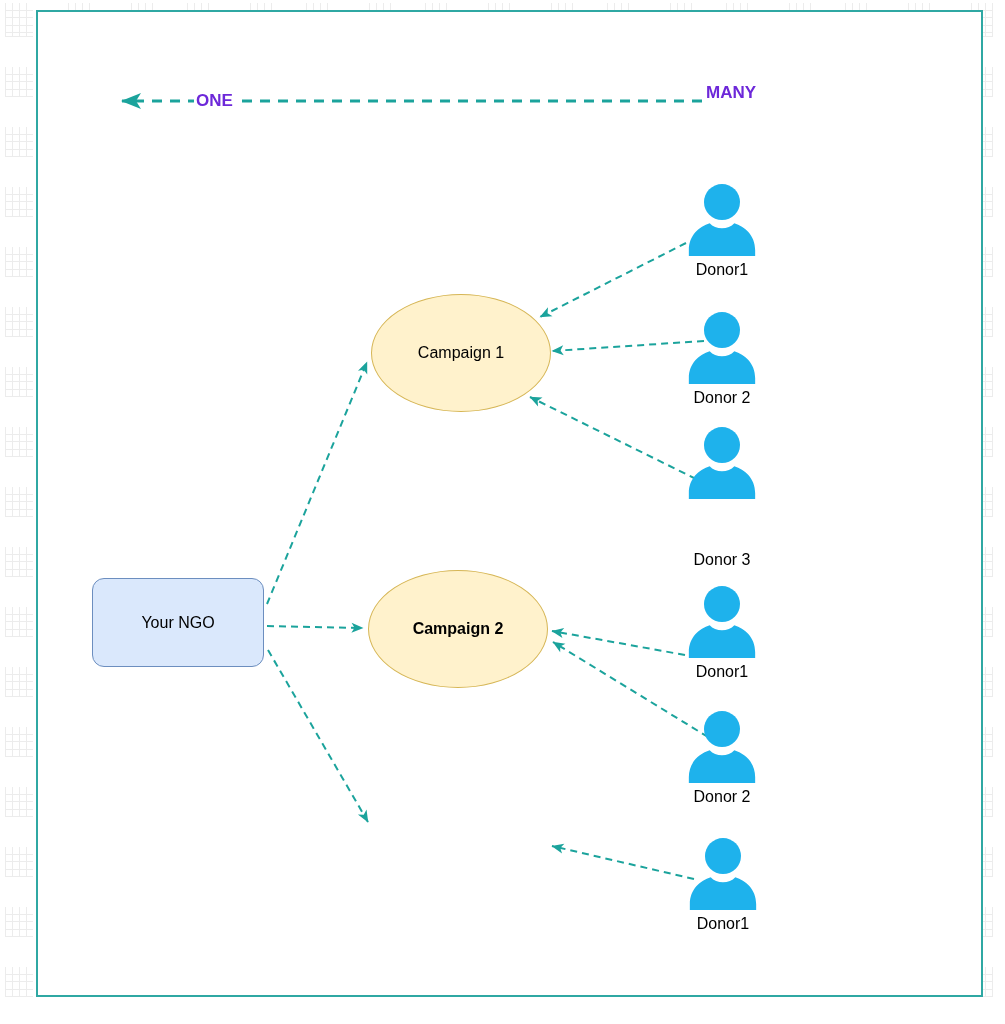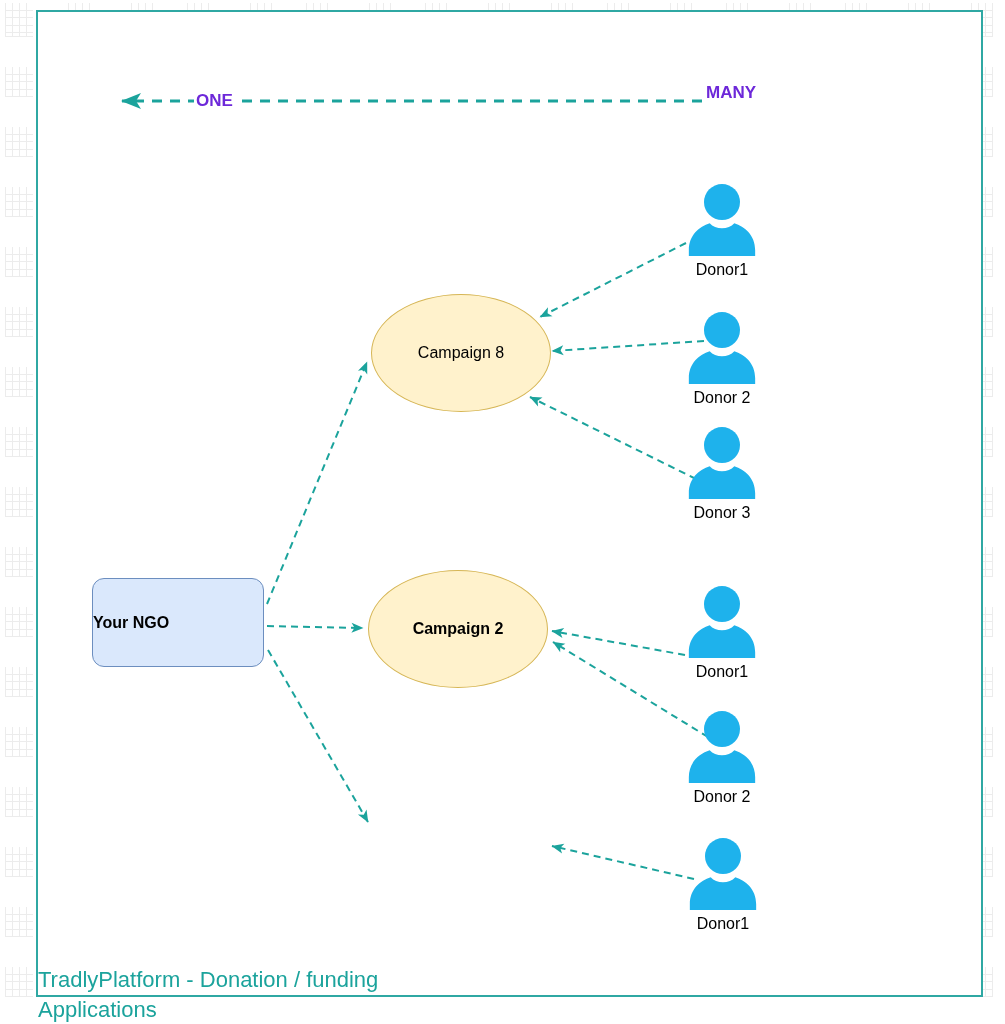--- a/index.html
+++ b/index.html
@@ -35,41 +35,41 @@
     position:absolute;font-weight:bold;font-size:17px;color:#6d28d9;
     background:#fff;padding:0 2px;line-height:18px;
   }
   .axis-label.one{left:194px;top:92px;}
   .axis-label.many{left:704px;top:84px;}
 
   .ngo-box{
     position:absolute;left:92px;top:578px;width:172px;height:89px;
     box-sizing:border-box;border-radius:12px;
     background:var(--ngo_fill,#DAE8FC);border:1.5px solid var(--ngo_stroke,#6C8EBF);
-    display:flex;align-items:center;justify-content:flex-start;
-    font-size:16px;color:#000;font-weight:bold;
+    display:flex;align-items:center;justify-content:center;
+    font-size:16px;color:#000;
   }
   .campaign{
     position:absolute;width:180px;height:118px;box-sizing:border-box;
     border-radius:50%;
     background:var(--ellipse_fill,#FFF2CC);border:1.5px solid var(--ellipse_stroke,#D6B656);
     display:flex;align-items:center;justify-content:center;
     font-size:16px;color:#000;
   }
   .campaign.c1{left:371px;top:294px;}
   .campaign.c2{left:368px;top:570px;font-weight:bold;}
   .campaign.c3{left:369px;top:781px;}
 
   .donor{position:absolute;width:80px;display:flex;flex-direction:column;align-items:center;}
   .donor svg{width:72px;height:74px;display:block;}
   .donor .person{fill:var(--donor_cyan,#1EB2EC);}
   .donor-label{margin-top:3px;font-size:16px;color:#000;white-space:nowrap;text-align:right;}
   .donor.d1c1{left:682px;top:184px;}
   .donor.d2c1{left:682px;top:312px;}
-  .donor.d3c1{left:682px;top:427px;}
+  .donor.d3c1{left:682px;top:427px;gap:47px;}
   .donor.d1c2{left:682px;top:586px;}
   .donor.d2c2{left:682px;top:711px;}
   .donor.d1c3{left:683px;top:838px;}
 
   .caption{
     position:absolute;left:38px;top:965px;width:430px;z-index:4;
     font-size:22px;line-height:30px;color:var(--teal,#1BA39C);
   }
 </style>
 </head>
@@ -108,21 +108,21 @@
   <div class="layer">
 
     <span class="axis-label one">ONE</span>
     <span class="axis-label many">MANY</span>
 
     <div class="ngo-box">
       <span>Your NGO</span>
     </div>
 
     <div class="campaign c1">
-      <span>Campaign 8</span>
+      <span>Campaign 1</span>
     </div>
     <div class="campaign c2">
       <span>Campaign 2</span>
     </div>
 
     <div class="donor d1c1">
       <svg viewBox="0 0 76 78">
         <circle class="person" cx="38" cy="19" r="19"></circle>
         <path class="person" d="M3,76 L3,70 C3,54 14,45 25,41.5 C31,48.5 45,48.5 51,41.5 C62,45 73,54 73,70 L73,76 Z"></path>
       </svg>
@@ -159,15 +159,14 @@
     </div>
 
     <div class="donor d1c3">
       <svg viewBox="0 0 76 78">
         <circle class="person" cx="38" cy="19" r="19"></circle>
         <path class="person" d="M3,76 L3,70 C3,54 14,45 25,41.5 C31,48.5 45,48.5 51,41.5 C62,45 73,54 73,70 L73,76 Z"></path>
       </svg>
       <span class="donor-label">Donor1</span>
     </div>
 
-    <div class="caption">TradlyPlatform - Donation / funding Applications</div>
   </div>
 </div>
 
 </body></html>

